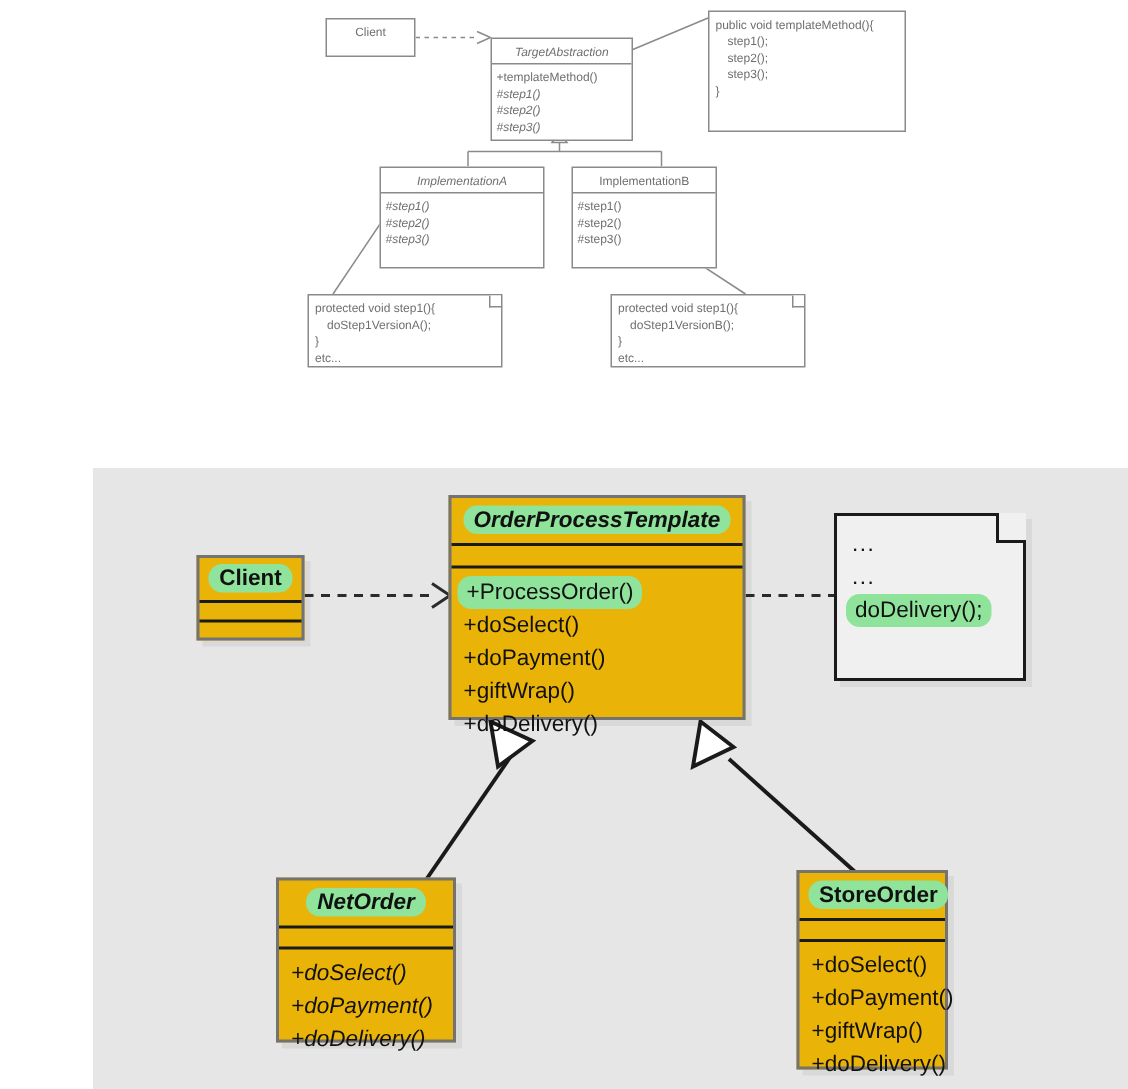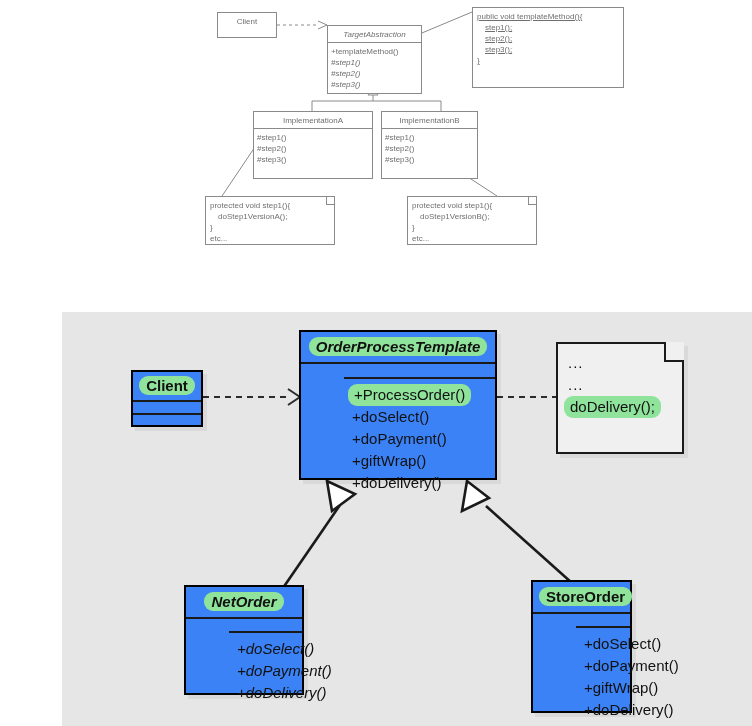--- a/index.html
+++ b/index.html
@@ -60,42 +60,41 @@
 
   
   .panel {
     position: absolute;
     left: 62px; top: 312px;
     width: 690px; height: 414px;
     background: #e6e6e6;
   }
   .uml {
     position: absolute;
-    background: #3b82f6;
-    border: 2px solid #000000;
+    background: #eab308;
+    border: 2px solid #737373;
     box-shadow: 4px 4px 0 rgba(0,0,0,0.055);
     font-size: 15px;
     color: #111111;
     z-index: 4;
   }
   .uml .name {
     text-align: center;
     font-weight: bold;
     padding: 5px 6px 6px 6px;
     white-space: nowrap;
   }
   .uml .name.italic { font-style: italic; }
   .uml .band {
     border-top: 2px solid #1a1a1a;
     height: 14px;
   }
   .uml .ops {
     border-top: 2px solid #1a1a1a;
     padding: 5px 8px 7px 8px;
-    margin-left: 43px;
   }
   .uml .ops div {
     white-space: nowrap;
     line-height: 22px;
   }
   .hl {
     background: #8fe39b;
     border-radius: 9px;
     padding: 1px 7px;
     display: inline-block;
@@ -163,29 +162,29 @@
   <div class="top-box" style="left:327px; top:25px; width:95px; height:69px;">
     <div class="tb-title italic">TargetAbstraction</div>
     <div class="tb-ops tb-sep">
       <div>+templateMethod()</div>
       <div class="it">#step1()</div>
       <div class="it">#step2()</div>
       <div class="it">#step3()</div>
     </div>
   </div>
 
-  <div class="top-note" style="left:472px; top:7px; width:152px; height:81px;text-decoration:underline;">
+  <div class="top-note" style="left:472px; top:7px; width:132px; height:81px;">
     <div>public void templateMethod(){</div>
     <div class="ind">step1();</div>
     <div class="ind">step2();</div>
     <div class="ind">step3();</div>
     <div>}</div>
   </div>
 
-  <div class="top-box" style="left:253px; top:111px; width:120px; height:68px;">
+  <div class="top-box" style="left:253px; top:111px; width:110px; height:68px;font-style:italic;">
     <div class="tb-title">ImplementationA</div>
     <div class="tb-ops tb-sep">
       <div>#step1()</div>
       <div>#step2()</div>
       <div>#step3()</div>
     </div>
   </div>
 
   <div class="top-box" style="left:381px; top:111px; width:97px; height:68px;">
     <div class="tb-title">ImplementationB</div>

